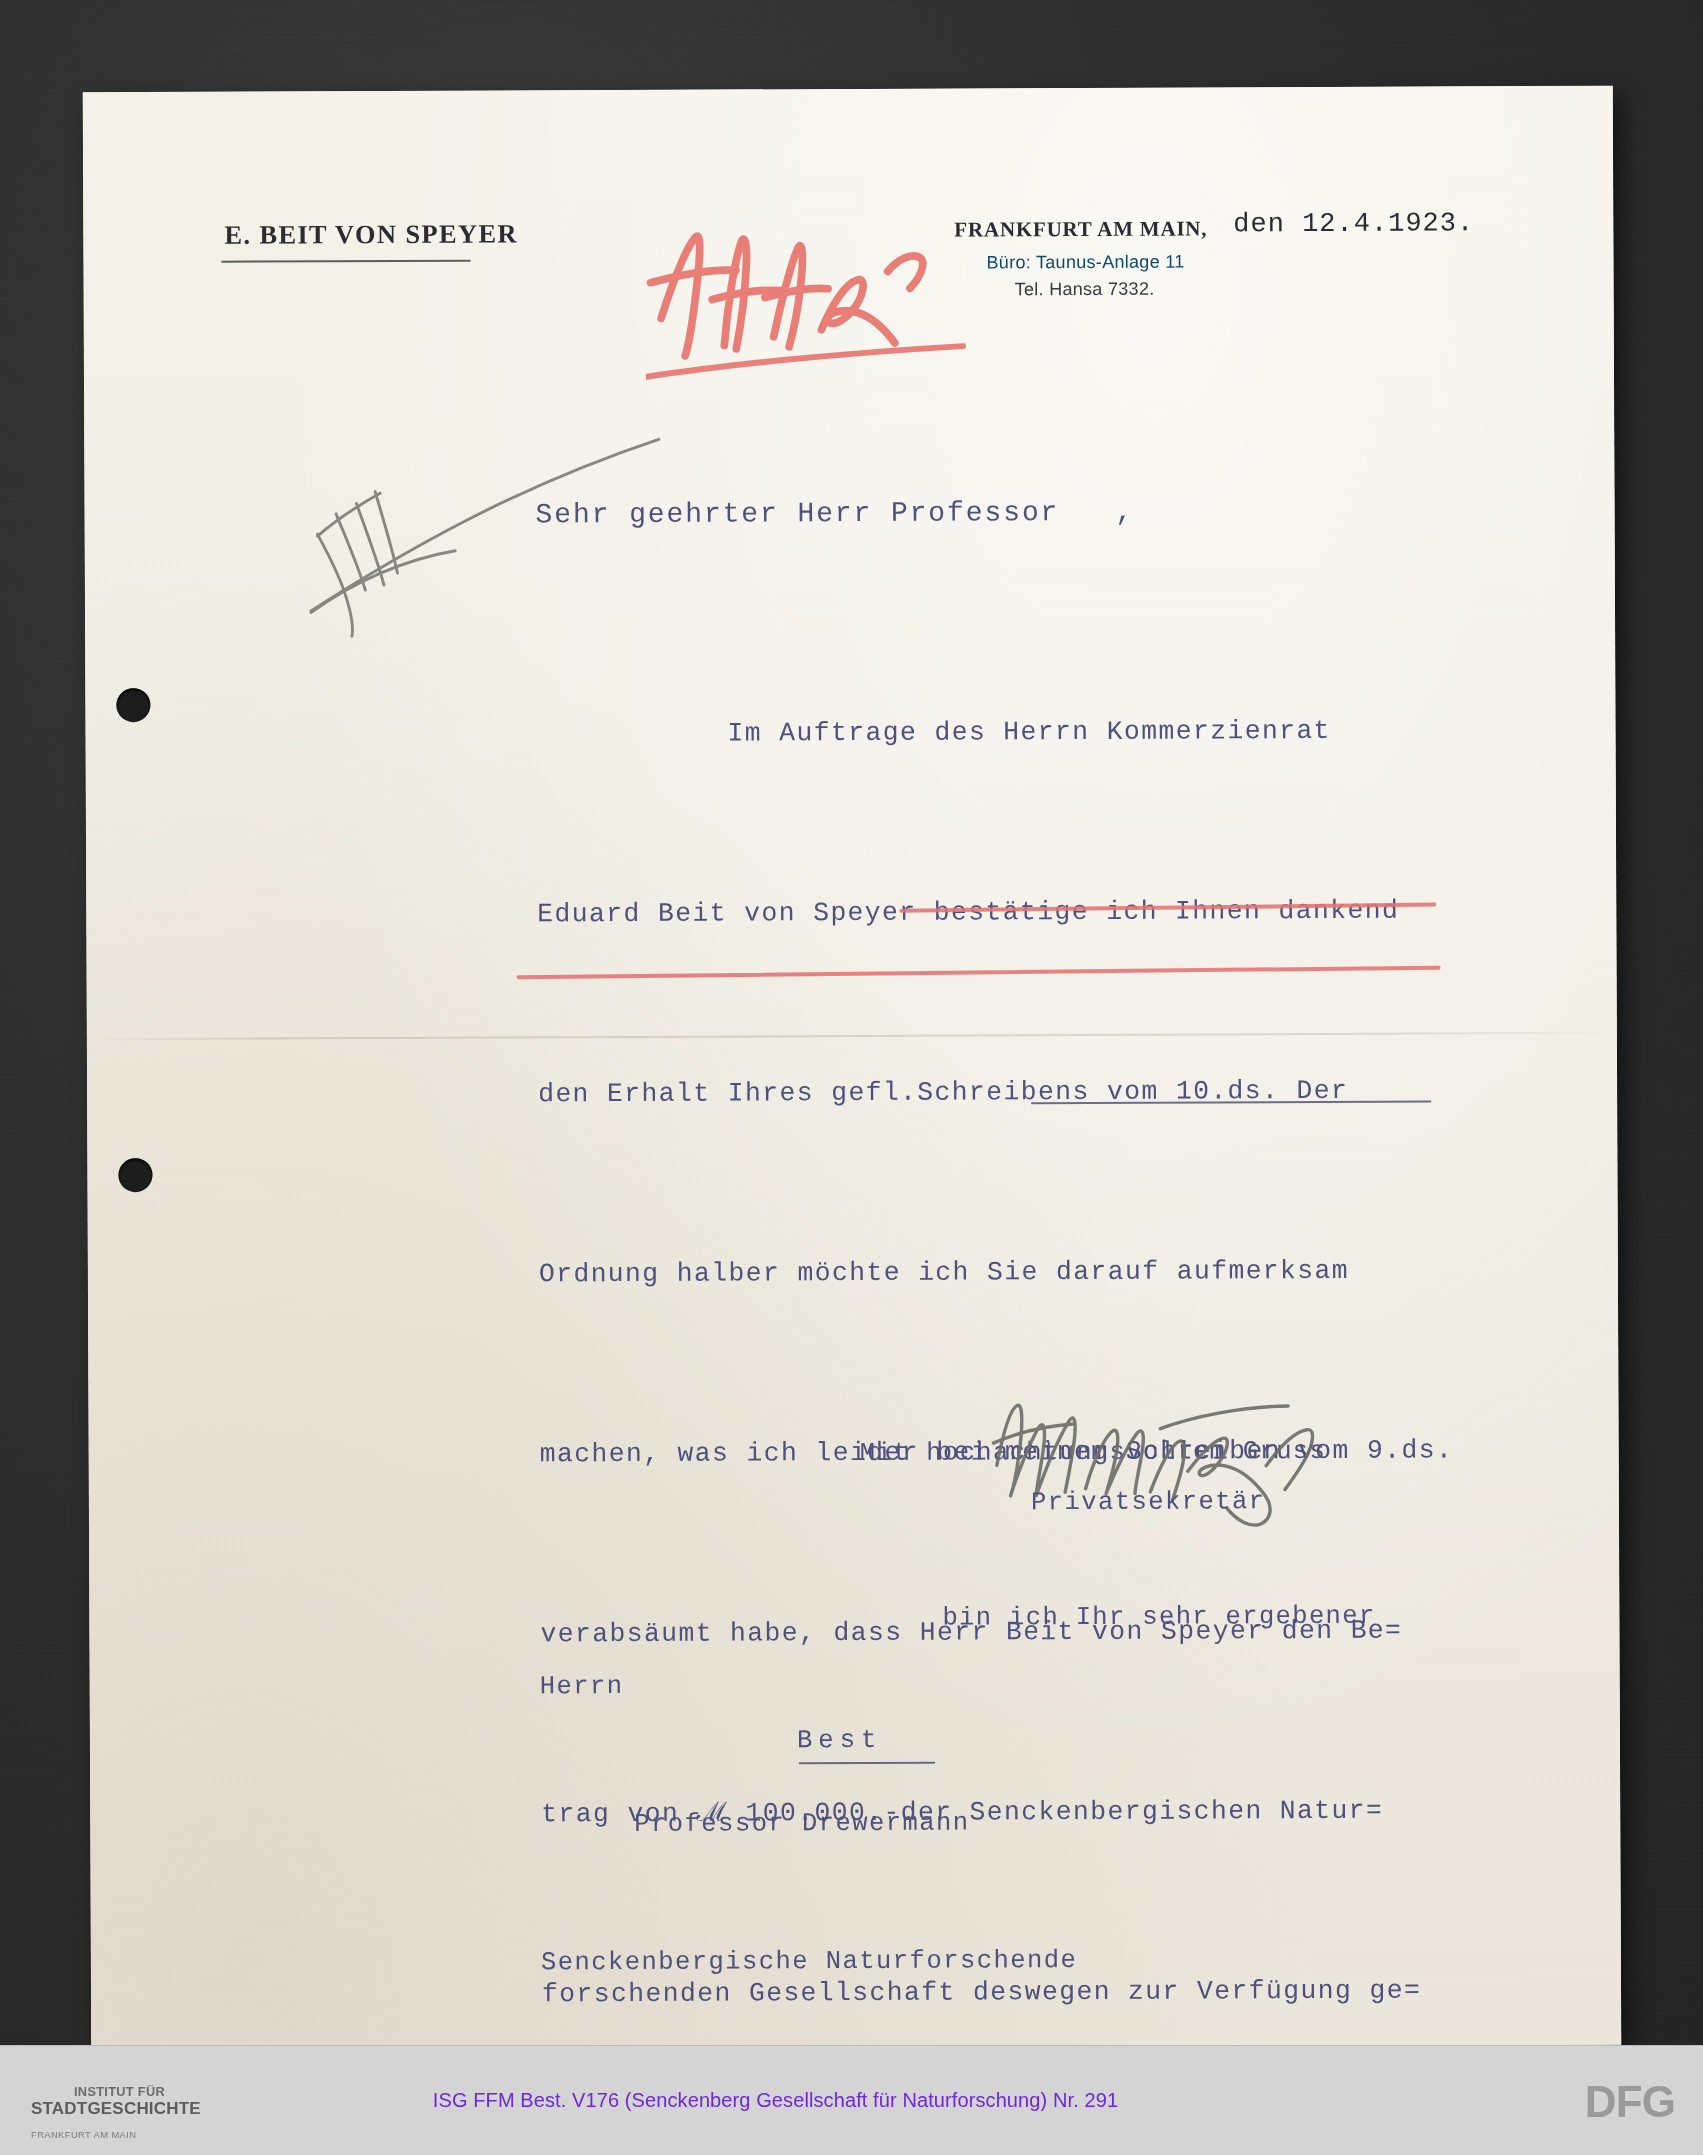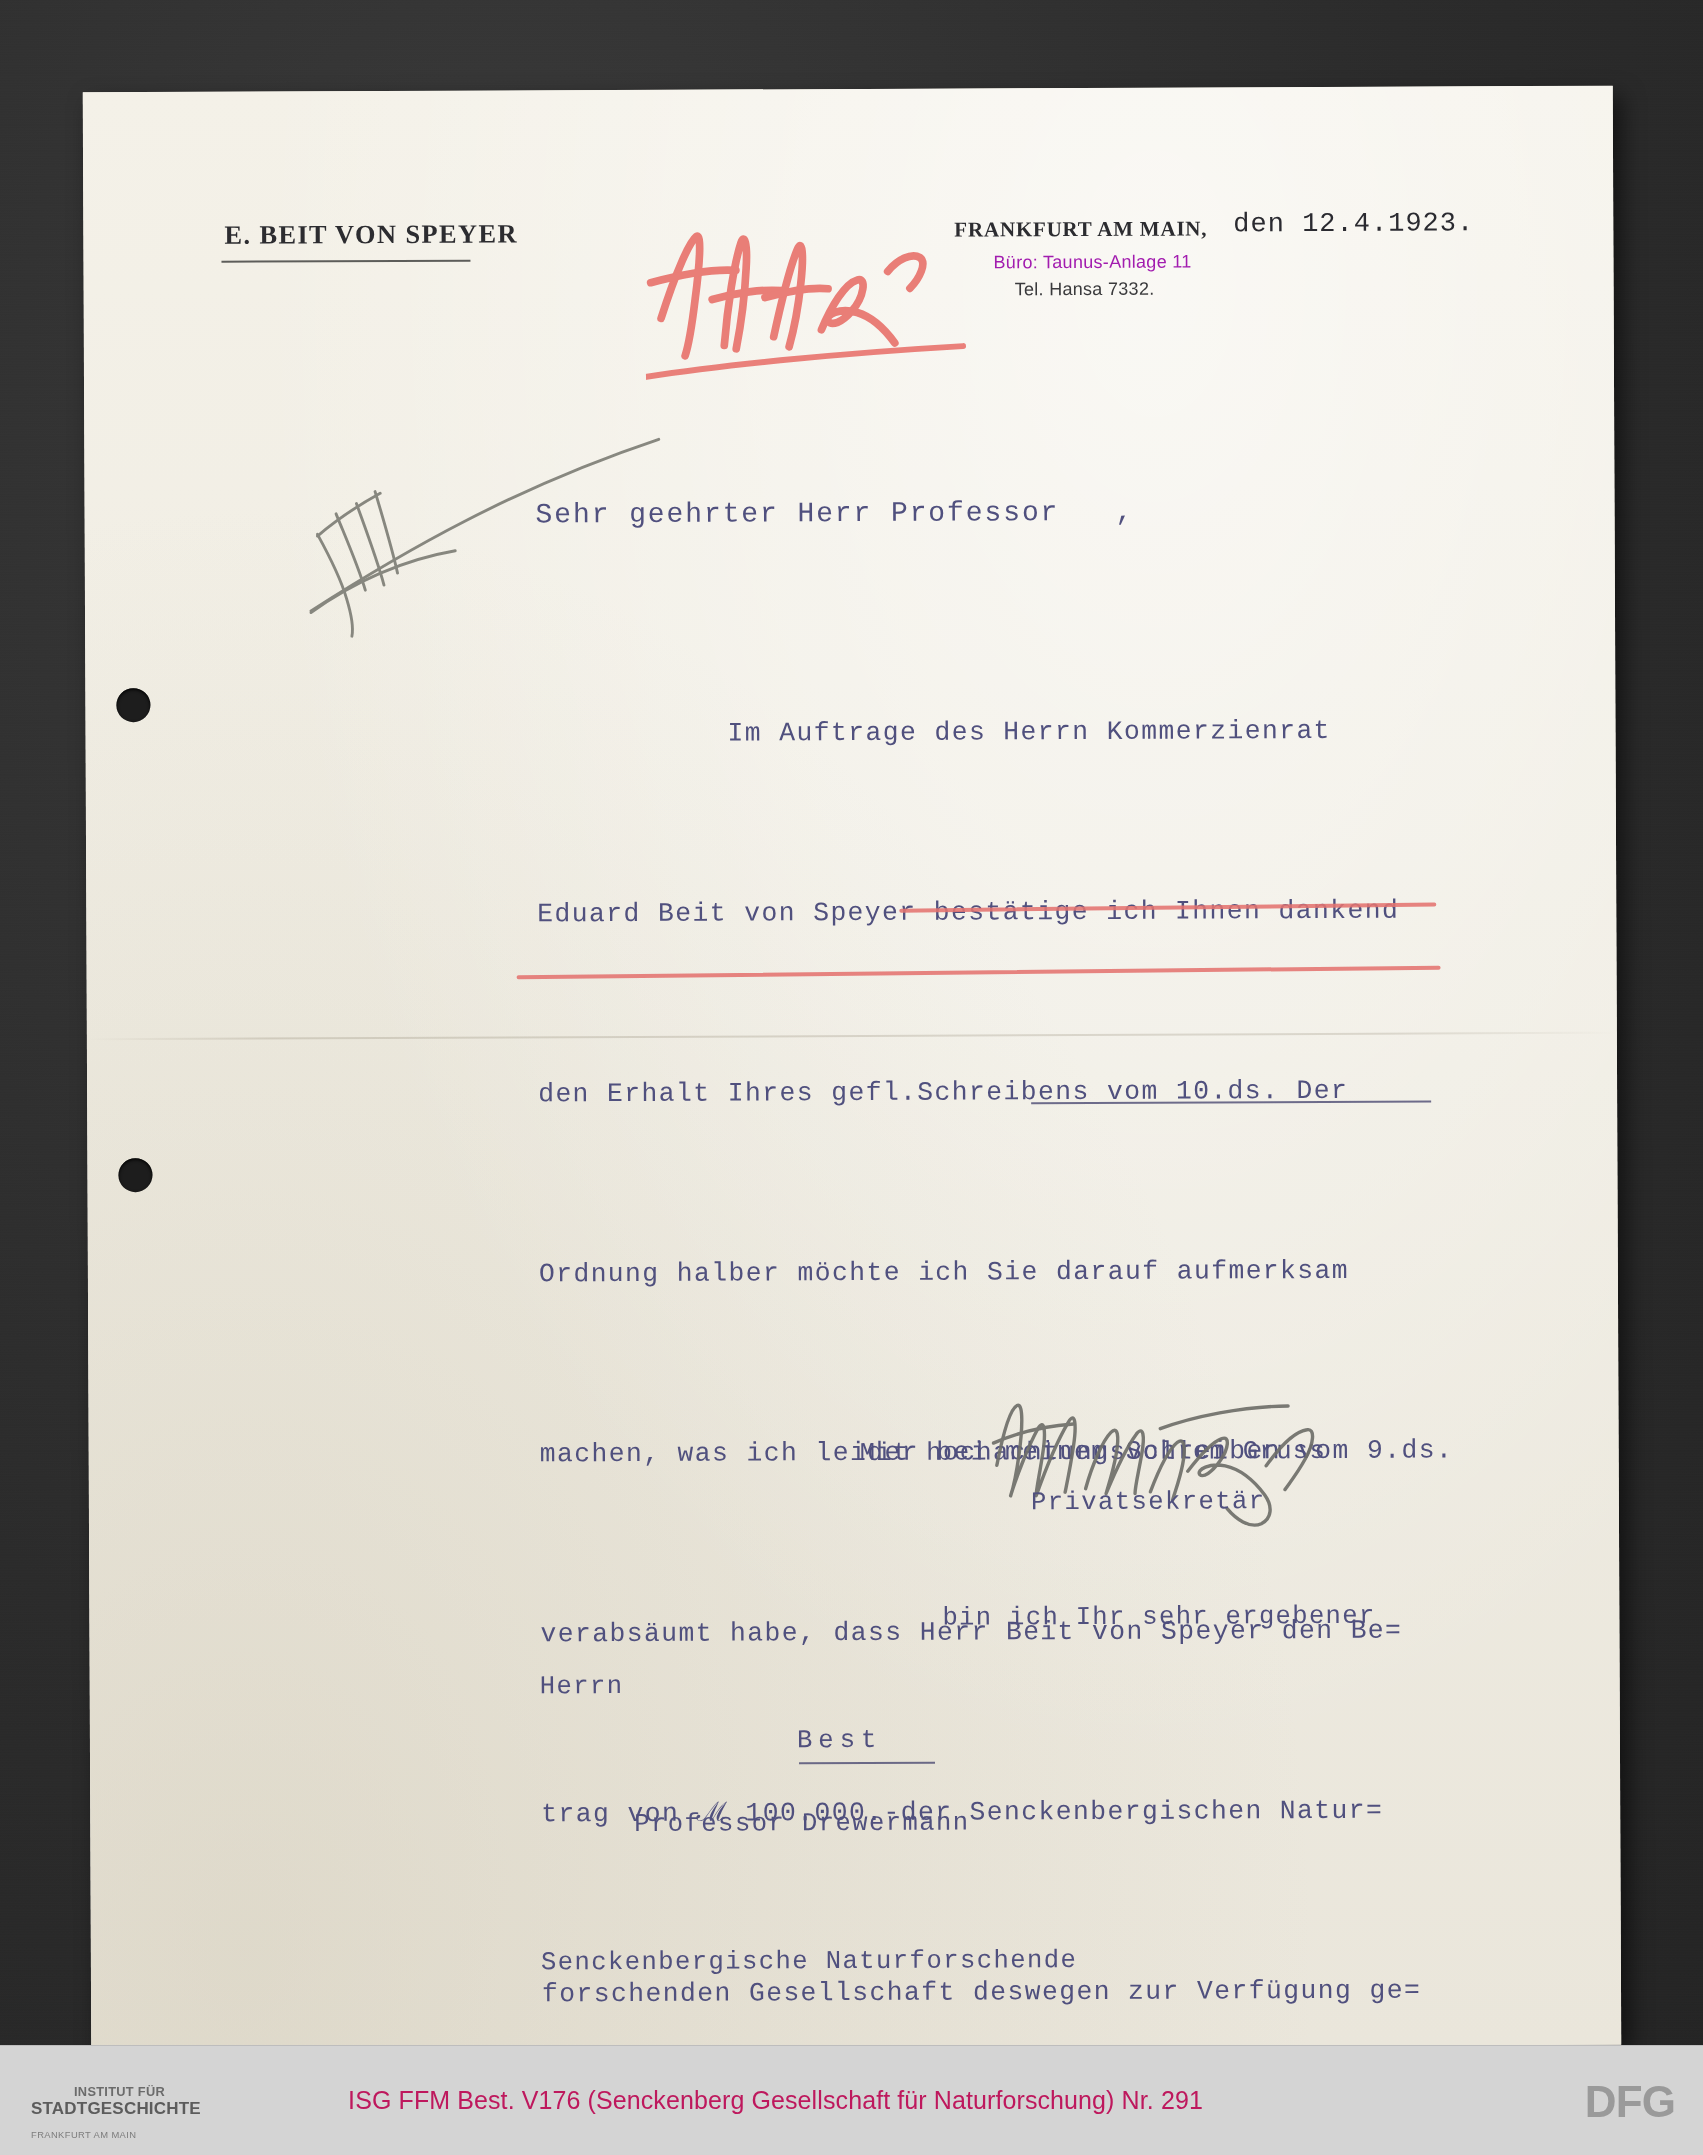--- a/index.html
+++ b/index.html
@@ -45,22 +45,22 @@
   }
   #footer-caption {
     position: absolute;
     left: 0;
     top: 0;
     width: 1551px;
     height: 109px;
     display: flex;
     align-items: center;
     justify-content: center;
-    font-size: 25px;
-    color: #be185d;
+    font-size: 20px;
+    color: #6d28d9;
     letter-spacing: 0.1px;
   }
   #isg-logo {
     position: absolute;
     left: 31px;
     top: 39px;
     width: 153px;
     color: #6b6b6b;
     line-height: 1.12;
   }
@@ -155,24 +155,23 @@
     font-weight: bold;
     letter-spacing: 0.8px;
     color: #2c2c30;
     white-space: nowrap;
   }
   #address-line-1 {
     position: absolute;
     left: 903px;
     top: 164px;
     font-size: 18px;
-    color: #a21caf;
+    color: #0c4a6e;
     letter-spacing: 0.3px;
     white-space: nowrap;
-    margin-left: 7px;
   }
   #address-line-2 {
     position: absolute;
     left: 903px;
     top: 191px;
     font-size: 18px;
     color: #3a3a3c;
     letter-spacing: 0.3px;
     white-space: nowrap;
     margin-left: 28px;

